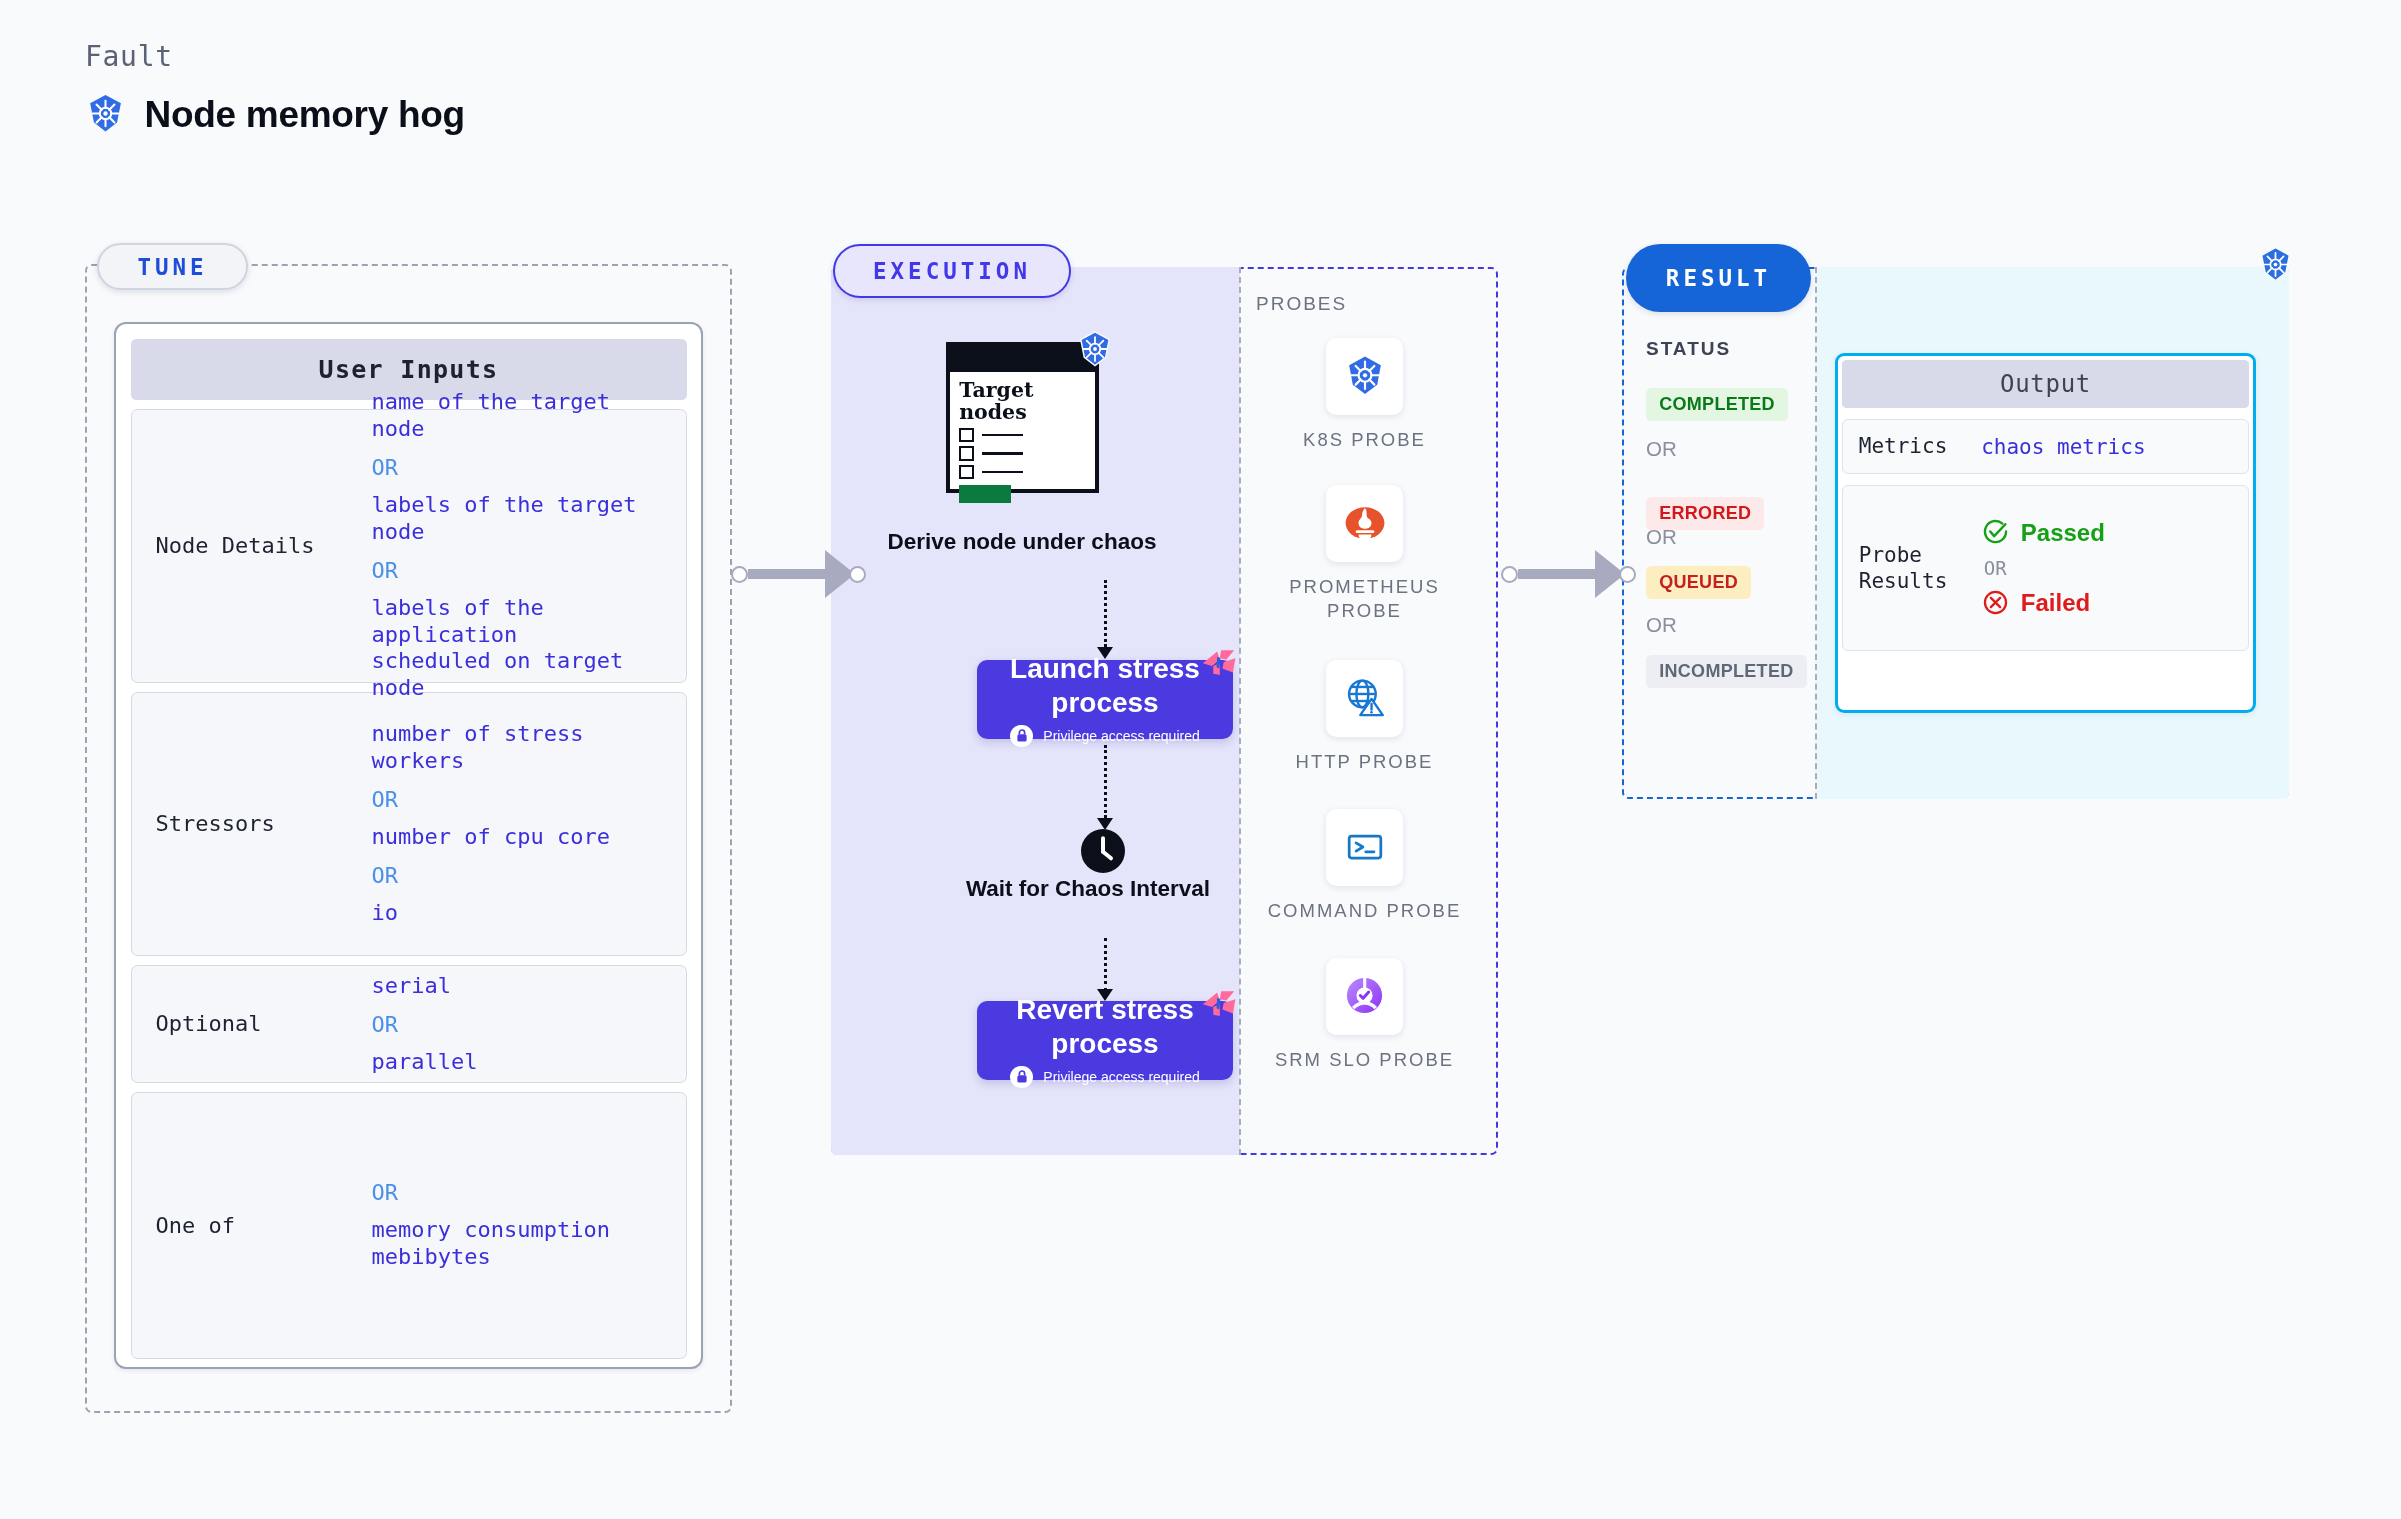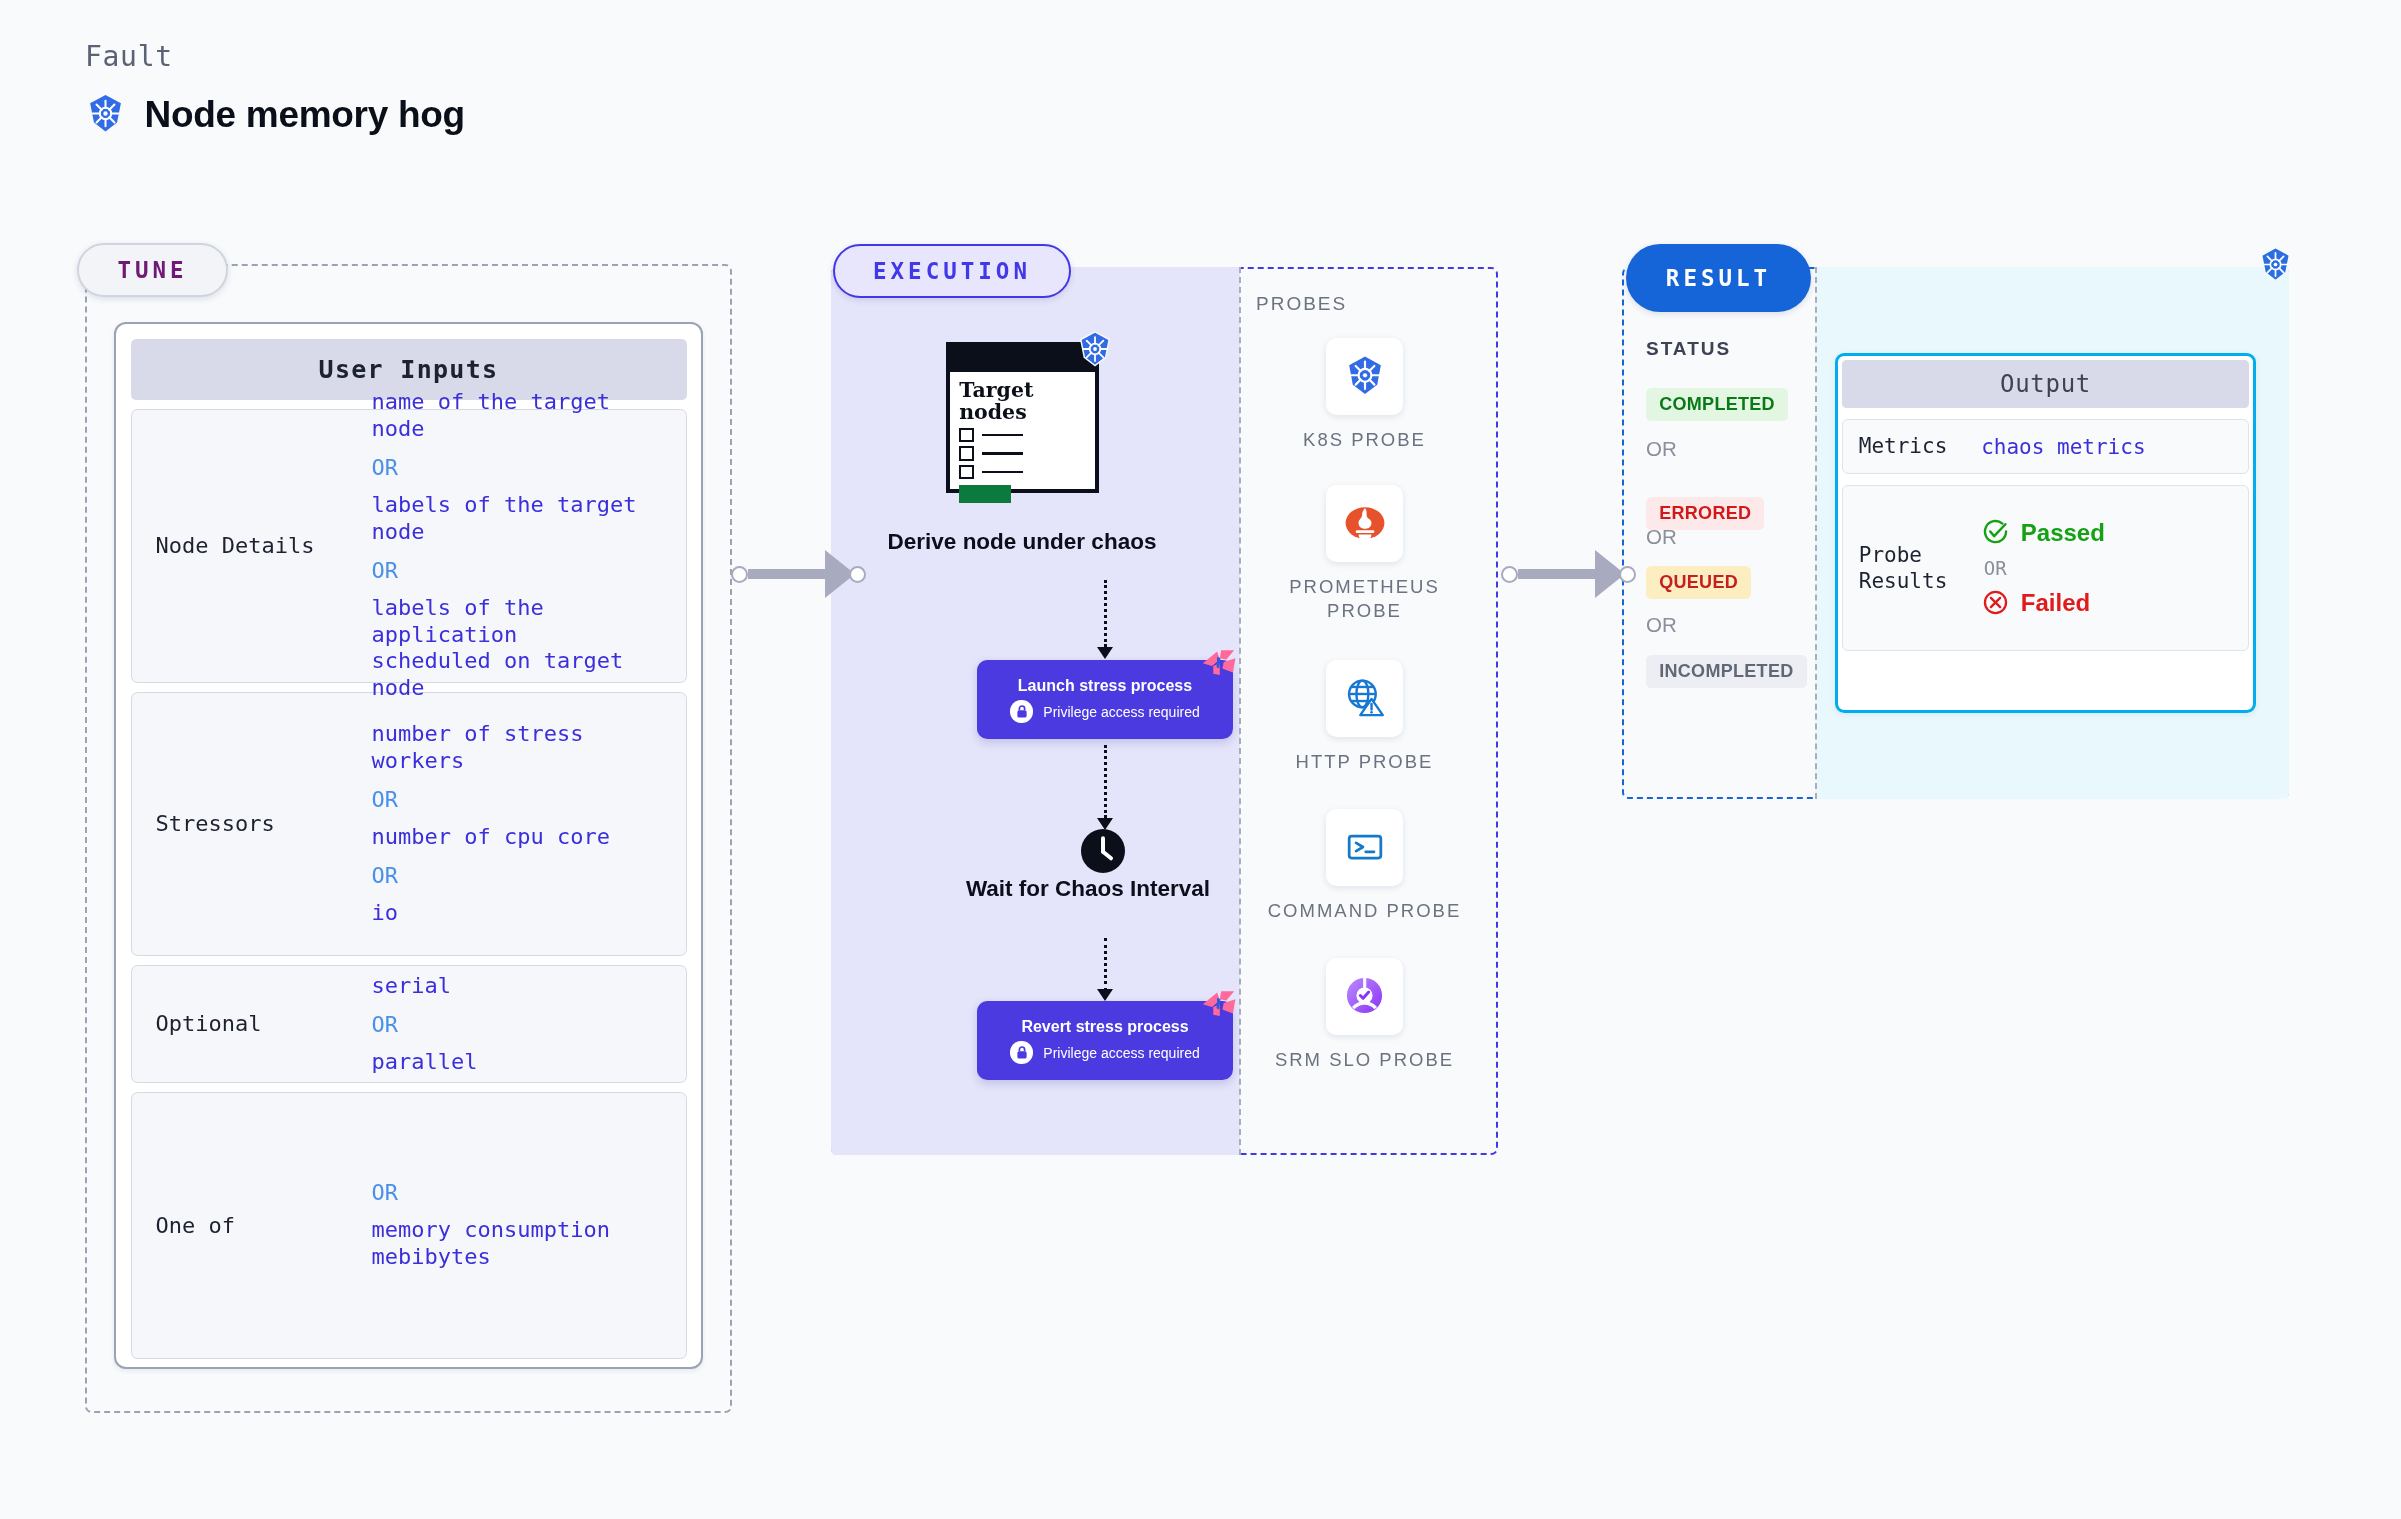--- a/index.html
+++ b/index.html
@@ -29,22 +29,22 @@
     font-weight: bold; letter-spacing: 4px; z-index: 30;
     box-shadow: 0 2px 6px rgba(30,40,70,.13);
   }
 
   
   #tune-panel {
     position: absolute; left: 85px; top: 264px; width: 647px; height: 1149px;
     border: 2.6px dashed #9aa3b2; border-radius: 6.6px; background: transparent;
   }
   #tune-pill {
-    left: 77px; top: 243px; width: 151px; height: 54px;
-    background: #f2f4f8; color: #701a75; border: 2px solid #cfd5e0; font-size: 22.5px;
+    left: 97px; top: 243px; width: 151px; height: 47px;
+    background: #f2f4f8; color: #1d4ed8; border: 2px solid #cfd5e0; font-size: 22.5px;
   }
   #user-inputs-card {
     position: absolute; left: 114px; top: 322px; width: 589px; height: 1047px;
     background: #ffffff; border: 2.6px solid #9aa3b2; border-radius: 12px;
     padding: 14.5px; box-shadow: 0 2px 5.3px rgba(30,40,70,.08);
   }
   #user-inputs-header {
     height: 61px; background: #d8daea; border-radius: 5.3px;
     display: flex; align-items: center; justify-content: center;
     font-family: "DejaVu Sans Mono", monospace; font-size: 25px;
@@ -117,21 +117,21 @@
     text-align: center; font-size: 22.5px; font-weight: bold; color: #0b0f19; line-height: 1.25;
   }
 
   
   .step-block {
     position: absolute; z-index: 6; width: 256px; border-radius: 10.6px;
     background: #4a3ae0; color: #ffffff; overflow: visible;
     box-shadow: 0 3.3px 8px rgba(40,30,140,.17);
     display: flex; flex-direction: column; align-items: center; justify-content: center;
   }
-  .step-title { font-size: 16px; font-weight: bold; line-height: 1.2; text-align: center; }
+  .step-title { font-size: 28px; font-weight: bold; line-height: 1.2; text-align: center; }
   .step-sub-row { display: flex; align-items: center; gap: 10.6px; margin-top: 5.3px; }
   .step-sub { font-size: 14px; color: #ffffff; }
   .lock-badge {
     width: 22.5px; height: 22.5px; background: #ffffff; border-radius: 50%;
     display: flex; align-items: center; justify-content: center;
   }
   .ribbon { position: absolute; right: -4px; top: -10.6px; }
   #step-launch { left: 977px; top: 660px; height: 79px; }
   #step-revert { left: 977px; top: 1001px; height: 79px; }
 

